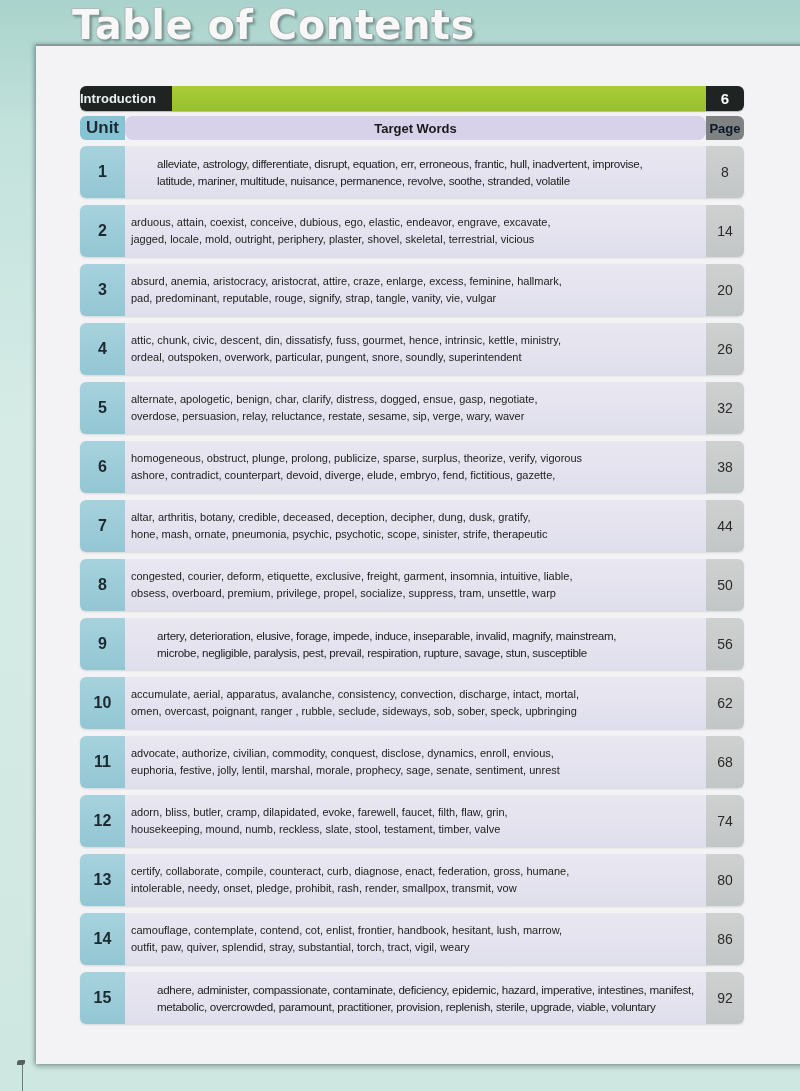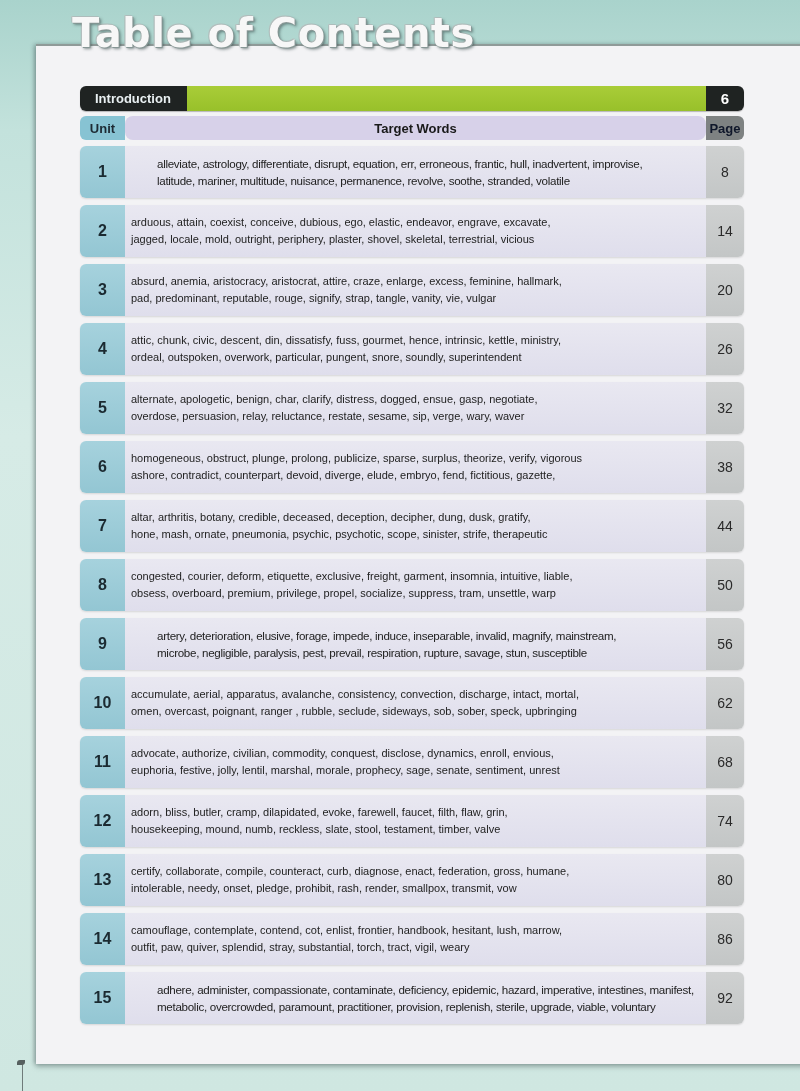--- a/index.html
+++ b/index.html
@@ -2,53 +2,53 @@
 <html><head>
 <meta charset="utf-8">
 <style>
   html, body { margin: 0; padding: 0; }
   body {
     width: 800px; height: 1091px; overflow: hidden; position: relative;
     background: linear-gradient(180deg, #a9d3cc 0%, #c3e2dc 12%, #d6ebe6 40%, #cfe7e1 100%);
     font-family: "Liberation Sans", sans-serif;
   }
   .page-title {
-    position: absolute; left: 72px; top: 10px;
+    position: absolute; left: 72px; top: 2px;
     font-family: "DejaVu Sans", sans-serif; font-weight: bold;
     font-size: 40px; letter-spacing: 0.5px;
     color: #f7f7f7;
     text-shadow: 0 0 1px #6c7d7b, 1px 1px 0 #8a9a98, 2px 2px 3px rgba(40,60,60,0.55), -1px -1px 0 #b9c7c5;
     z-index: 3;
   }
   .sheet {
     position: absolute; left: 36px; top: 44px; width: 790px; height: 1018px;
     background: #f3f3f5;
     box-shadow: -2px 0 4px rgba(60,80,80,0.35), 0 3px 5px rgba(60,80,80,0.35);
     border-top: 2px solid #8f9a98;
   }
   .toc { position: absolute; left: 80px; top: 86px; width: 664px; }
   .intro-bar {
     height: 25px; display: flex; border-radius: 6px; overflow: hidden;
     box-shadow: 0 1px 1px rgba(0,0,0,0.25);
   }
   .intro-label {
     background: #1f2322; color: #e9f0f2; font-weight: bold;
     font-family: "Liberation Sans", sans-serif; font-size: 13px;
-    width: 92px; display: flex; align-items: center; padding-left: 15px;
+    width: 92px; display: flex; align-items: center; padding-left: 0;
   }
   .intro-fill { flex: 1; background: linear-gradient(180deg, #a9cd38, #98c02a); }
   .intro-page {
     background: #1f2322; color: #fff; width: 38px; display: flex;
     align-items: center; justify-content: center; font-size: 15px; font-weight: bold;
   }
   .header-row {
     margin-top: 5px; height: 24px; display: flex; border-radius: 6px; overflow: hidden;
   }
   .h-unit {
-    width: 45px; background: #87c3d3; color: #1d2a33; font-weight: bold; font-size: 13px;
+    width: 45px; background: #87c3d3; color: #1d2a33; font-weight: bold; font-size: 17px;
     display: flex; align-items: center; justify-content: center;
   }
   .h-words {
     flex: 1; background: #d7d1e9; color: #1a1a1a; font-weight: bold; font-size: 13px;
     display: flex; align-items: center; justify-content: center; border-radius: 8px;
   }
   .h-page {
     width: 38px; background: #7e8282; color: #0f172a; font-weight: bold; font-size: 13px;
     display: flex; align-items: center; justify-content: center;
   }

